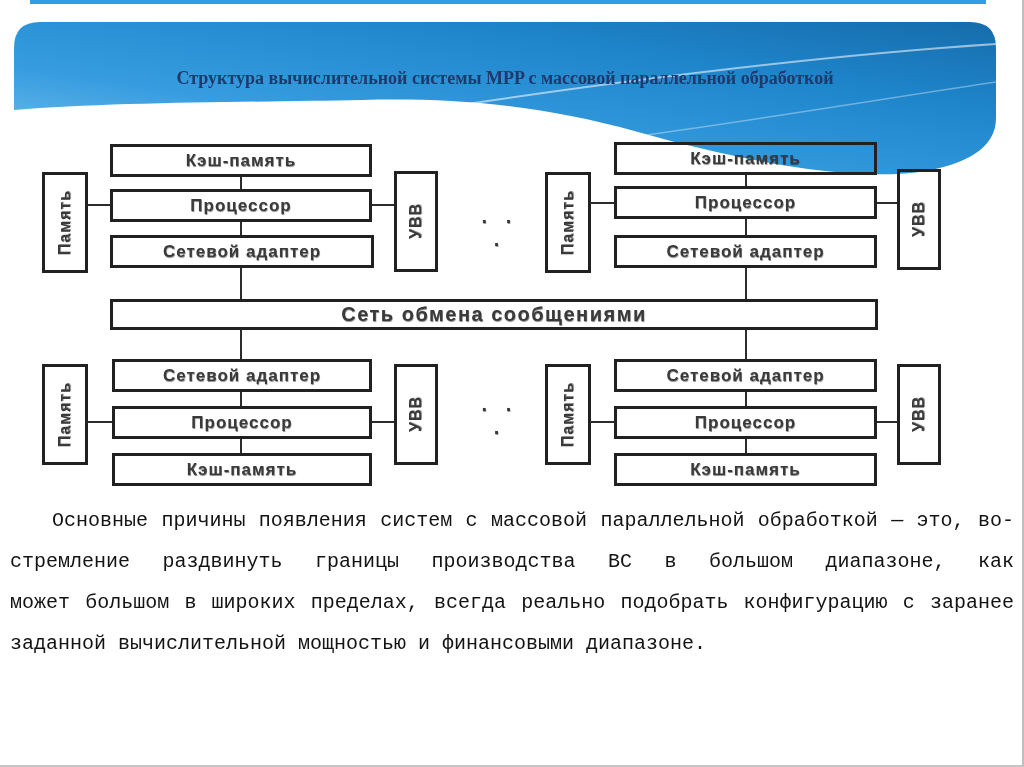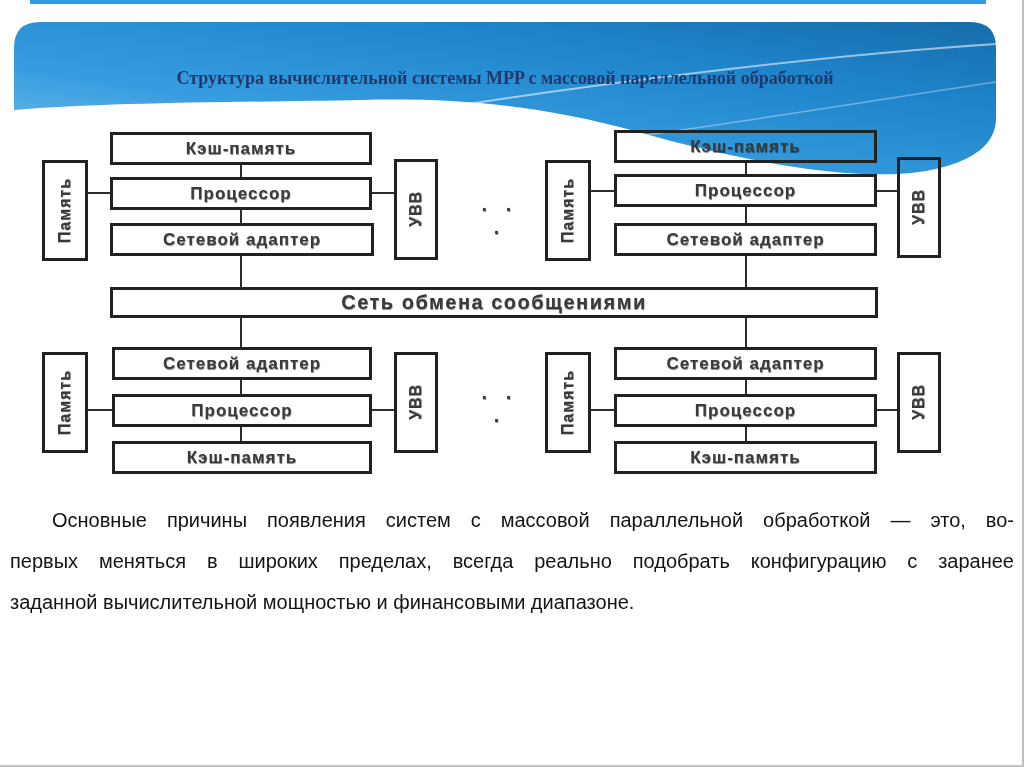--- a/index.html
+++ b/index.html
@@ -15,21 +15,21 @@
   .header svg{position:absolute;left:0;top:0;}
   .slide-title{
     position:absolute;left:30px;top:12px;width:922px;
     text-align:center;
     font-family:"Liberation Serif",serif;
     font-weight:bold;font-size:18px;line-height:33px;
     color:#21386b;z-index:2;margin-top:28px;
   }
 
   
-  .diagram{position:absolute;left:0;top:2px;width:1024px;height:500px;z-index:3;}
+  .diagram{position:absolute;left:0;top:14px;width:1024px;height:500px;z-index:3;}
   .dbox{
     position:absolute;border:3px solid #212121;background:transparent;
     display:flex;align-items:center;justify-content:center;box-sizing:border-box;
   }
   .dbox span{
     font-size:17px;font-weight:bold;color:#3a3a3a;letter-spacing:1px;
     text-shadow:0.5px 0.5px 0.7px rgba(0,0,0,0.45);
     white-space:nowrap;
   }
   .vert span{
@@ -41,21 +41,21 @@
   .v{width:2px;} .h{height:2px;}
   .dots{
     position:absolute;width:48px;text-align:center;
     font-size:20px;font-weight:bold;color:#3a3a3a;letter-spacing:6px;
     text-shadow:0.5px 0.5px 0.6px rgba(0,0,0,0.4);
   }
 
   
   .paragraph{
     position:absolute;left:10px;top:500px;width:1004px;z-index:2;
-    font-family:Liberation Sans, sans-serif;font-size:20px;color:#141414;
+    font-family:Liberation Mono, monospace;font-size:20px;color:#141414;
   }
   .pline{
     height:41px;line-height:41px;white-space:normal;
     text-align:justify;text-align-last:justify;overflow:hidden;
   }
   .pline.first{padding-left:42px;}
   .pline.last{text-align-last:left;}
 </style>
 </head>
 <body>
@@ -173,17 +173,18 @@
   <div class="cl h" style="left:372px;top:407px;width:22px;"></div>
   <div class="cl h" style="left:590px;top:407px;width:25px;"></div>
   <div class="cl h" style="left:877px;top:407px;width:20px;"></div>
 
   <div class="dots" style="left:476px;top:196px;">· · ·</div>
   <div class="dots" style="left:476px;top:384px;">· · ·</div>
 </div>
 
 <div class="paragraph">
   <div class="pline first">Основные причины появления систем с массовой параллельной обработкой — это, во-</div>
-  <div class="pline">первых меняться в широких пределах, всегда реально подобрать конфигурацию с заранее</div>
+  <div class="pline">стремление раздвинуть границы производства ВС в большом диапазоне, как</div>
+  <div class="pline">может большом в широких пределах, всегда реально подобрать конфигурацию с заранее</div>
   <div class="pline last">заданной вычислительной мощностью и финансовыми диапазоне.</div>
 </div>
 
 <div class="page-frame"></div>
 
 </body></html>

